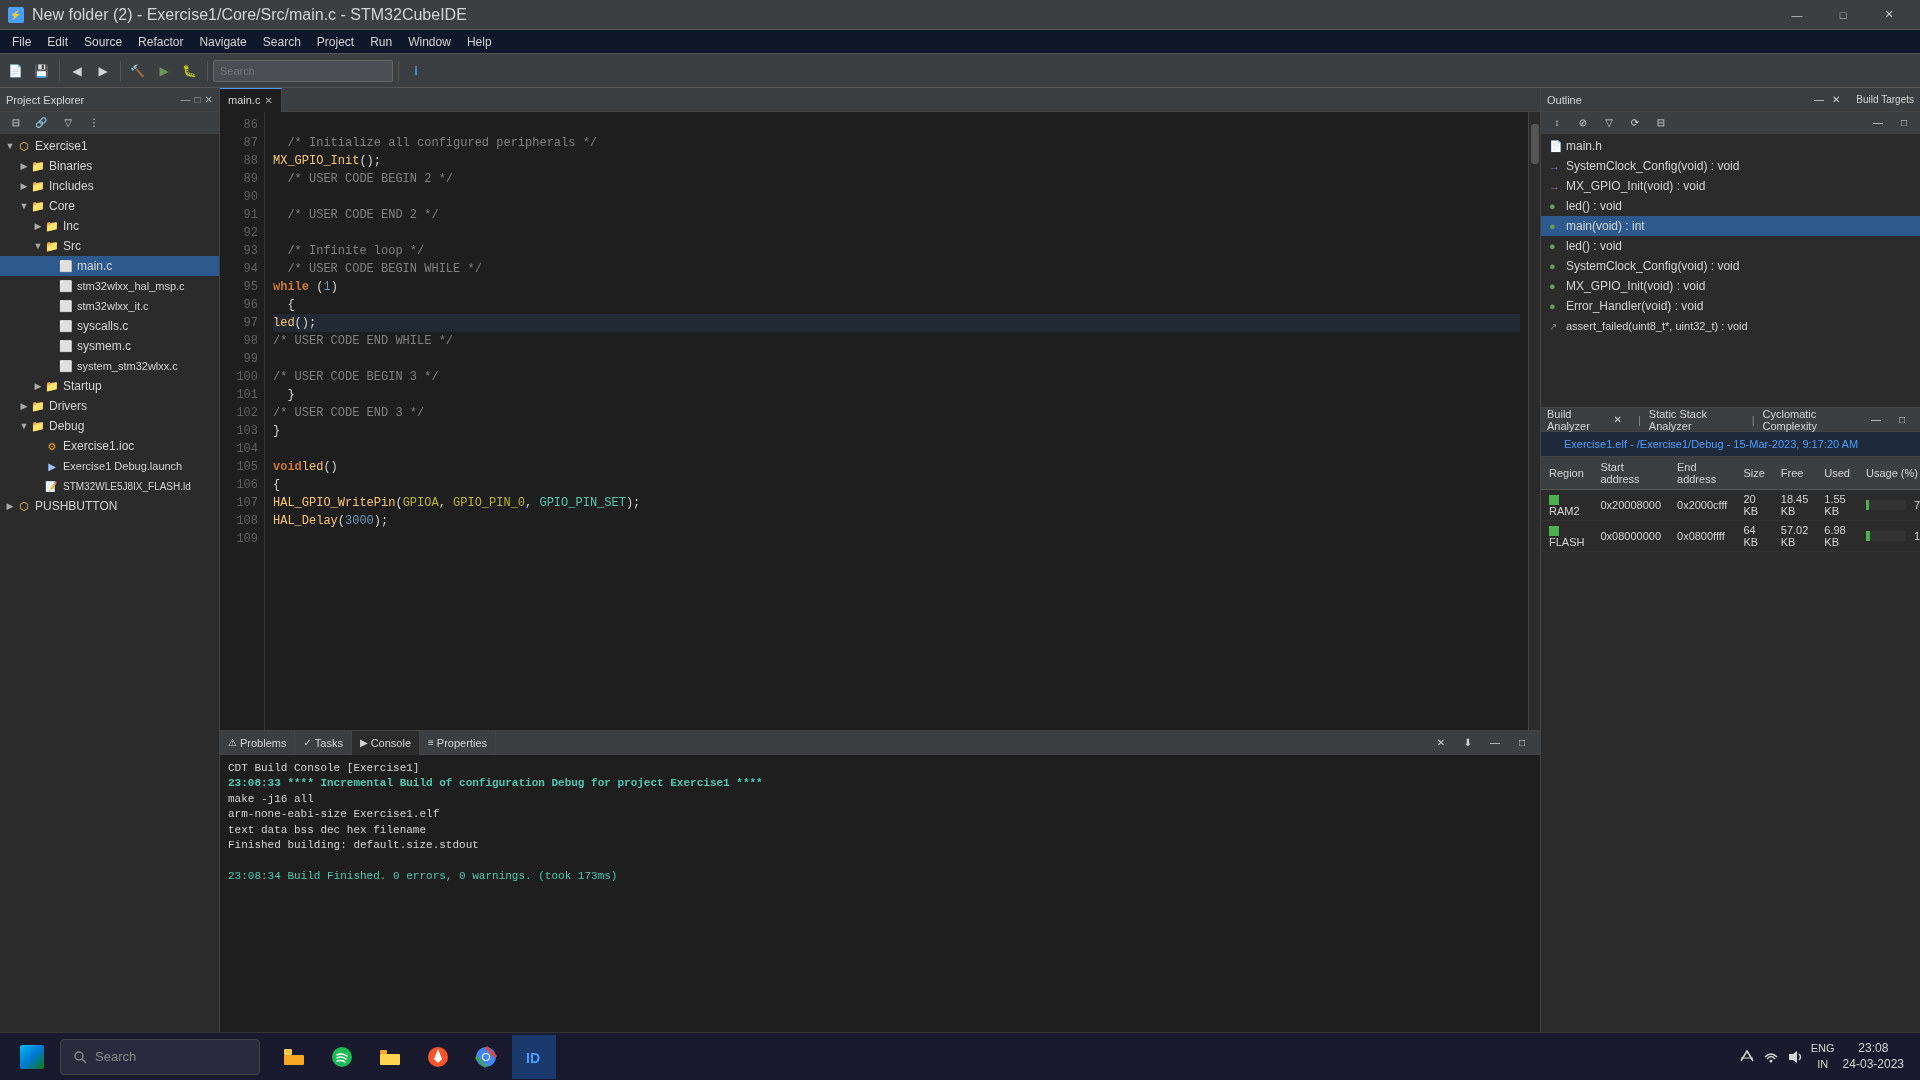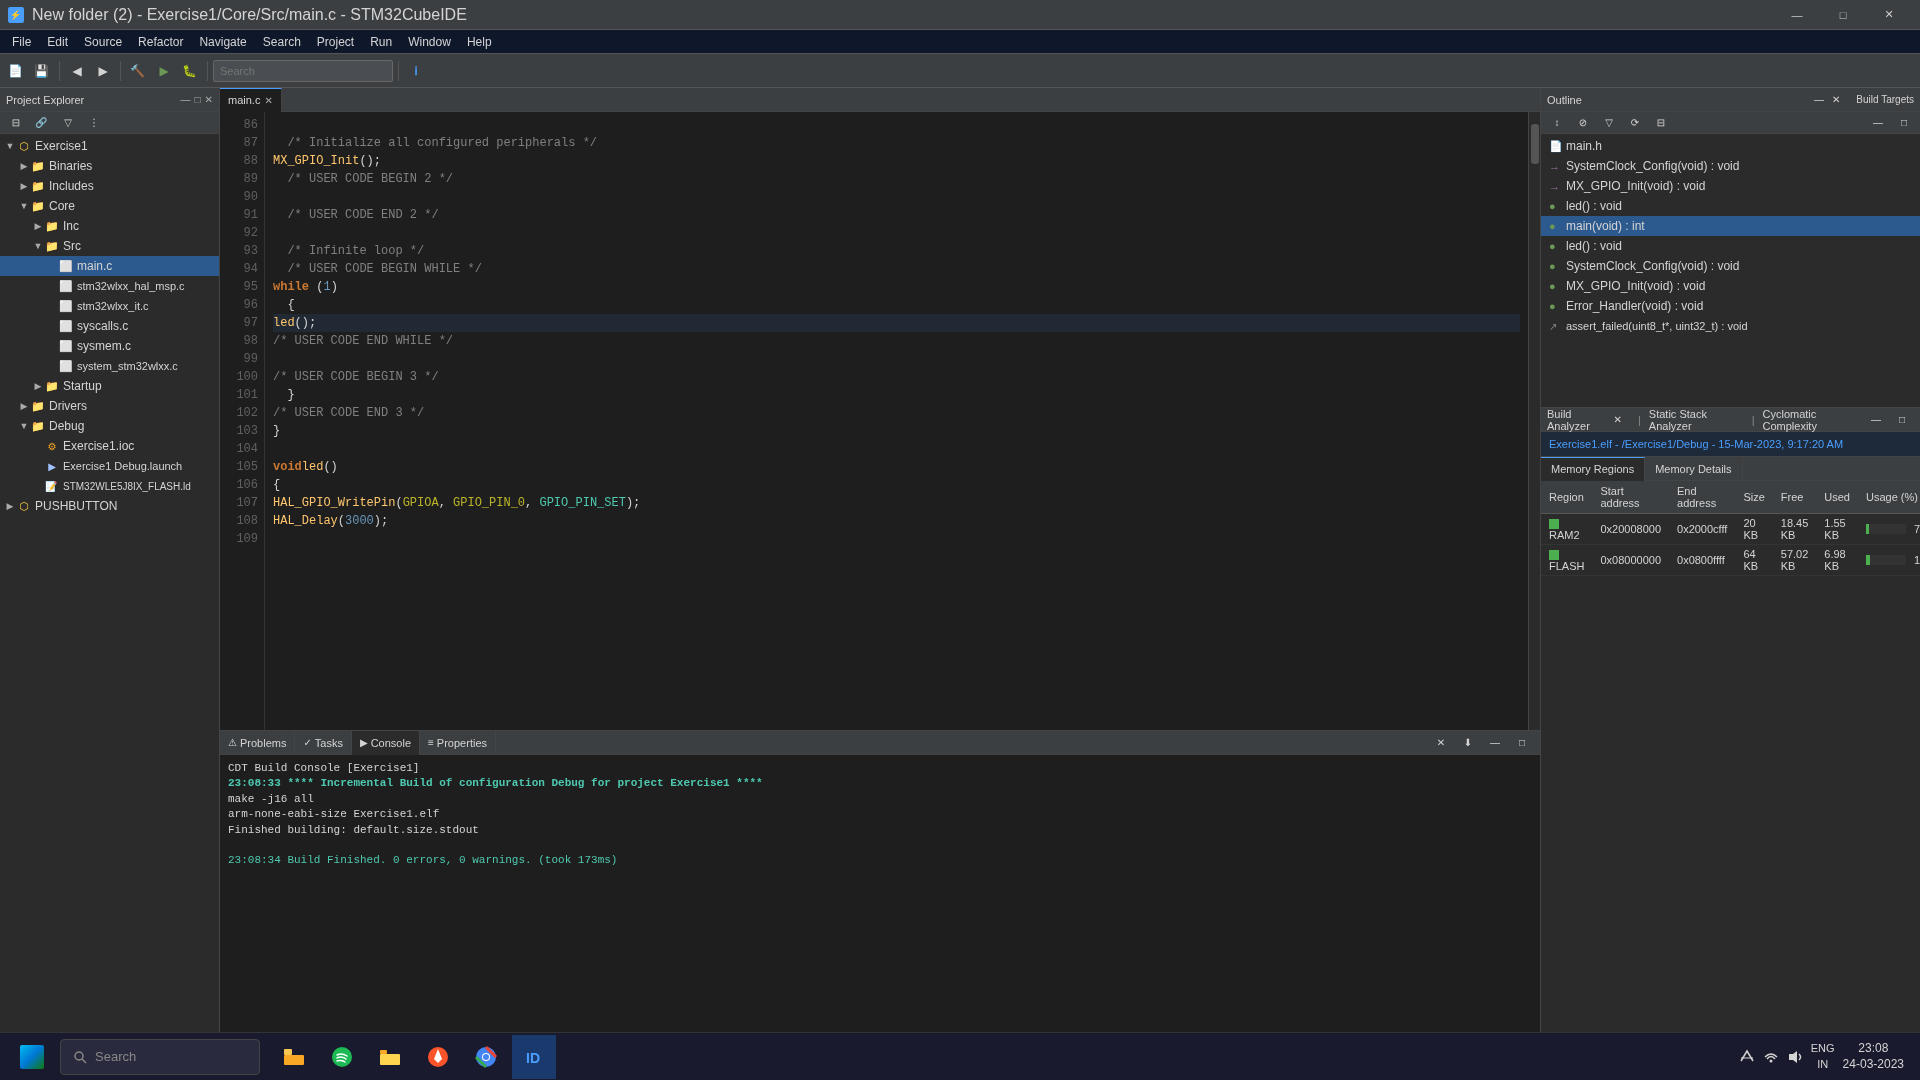--- a/index.html
+++ b/index.html
@@ -76,21 +76,21 @@
     #outline-header { height: 24px; background: #3c3f41; display: flex; align-items: center; padding: 0 6px; border-bottom: 1px solid #444; font-size: 11px; color: #d4d4d4; gap: 8px; }
     #outline-toolbar { height: 22px; background: #3c3f41; display: flex; align-items: center; padding: 0 4px; gap: 2px; border-bottom: 1px solid #444; }
     #outline-content { flex: 1; overflow-y: auto; padding: 2px 0; font-size: 12px; }
     .outline-item { display: flex; align-items: center; height: 20px; padding-left: 8px; cursor: pointer; color: #d4d4d4; gap: 3px; }
     .outline-item.active { background: #2d5a8e; }
     .outline-icon { font-size: 11px; width: 14px; }
 
     
     #build-analyzer { flex: 1; display: flex; flex-direction: column; }
     #ba-header { height: 24px; background: #3c3f41; display: flex; align-items: center; padding: 0 6px; border-bottom: 1px solid #444; font-size: 11px; color: #d4d4d4; gap: 8px; }
-    #ba-title { padding: 6px 8px; font-size: 11px; color: #4a9eff; background: #1e2a3a; border-bottom: 1px solid #444; }
+    #ba-title { padding: 6px 23px; font-size: 11px; color: #4a9eff; background: #1e2a3a; border-bottom: 1px solid #444; }
     #ba-tabs { height: 24px; background: #3c3f41; display: flex; align-items: center; border-bottom: 1px solid #444; }
     .ba-tab { display: flex; align-items: center; padding: 0 10px; height: 24px; font-size: 11px; color: #d4d4d4; cursor: pointer; border-right: 1px solid #444; }
     .ba-tab.active { background: #2b2b2b; border-top: 1px solid #4a9eff; }
     #ba-table { flex: 1; overflow-y: auto; }
     #ba-table table { width: 100%; border-collapse: collapse; font-size: 11px; }
     #ba-table th { background: #3c3f41; padding: 4px 8px; text-align: left; border-bottom: 1px solid #555; color: #d4d4d4; font-weight: normal; font-size: 11px; }
     #ba-table td { padding: 3px 8px; border-bottom: 1px solid #333; color: #d4d4d4; }
     .usage-bar { width: 40px; height: 10px; background: #333; display: inline-block; vertical-align: middle; margin-right: 4px; }
     .usage-fill-green { height: 100%; background: #4caf50; }
 
@@ -381,20 +381,21 @@
           <button class="tb-btn" style="font-size:10px;">⬇</button>
           <button class="tb-btn" style="font-size:10px;">—</button>
           <button class="tb-btn" style="font-size:10px;">□</button>
         </div>
       </div>
       <div id="console-content">
         <div class="console-line" style="color:#d4d4d4; margin-bottom:0;">CDT Build Console [Exercise1]</div>
         <div class="console-line console-bold">23:08:33 **** Incremental Build of configuration Debug for project Exercise1 ****</div>
         <div class="console-line">make -j16 all</div>
         <div class="console-line">arm-none-eabi-size   Exercise1.elf</div>
+        <div class="console-line">   text    data     bss     dec     hex filename</div>
         <div class="console-line">Finished building: default.size.stdout</div>
         <div class="console-line">&nbsp;</div>
         <div class="console-line console-success">23:08:34 Build Finished. 0 errors, 0 warnings. (took 173ms)</div>
       </div>
 
       <div style="height:12px; background:#3c3f41; border-top:1px solid #444; display:flex; align-items:center; padding:0 4px;">
         <div style="width:200px; height:6px; background:#555; border-radius:3px; margin-left:20px;"></div>
       </div>
     </div>
   </div>
@@ -471,24 +472,20 @@
         <span style="cursor:pointer; color:#d4d4d4;">Static Stack Analyzer</span>
         <span style="margin-left:8px; color:#888;">|</span>
         <span style="cursor:pointer; color:#d4d4d4;">Cyclomatic Complexity</span>
         <span style="margin-left:auto; display:flex; gap:2px;">
           <button class="tb-btn" style="font-size:10px;">—</button>
           <button class="tb-btn" style="font-size:10px;">□</button>
         </span>
       </div>
       <div id="ba-title">
         <span>Exercise1.elf - /Exercise1/Debug - 15-Mar-2023, 9:17:20 AM</span>
-      </div>
-      <div id="ba-tabs">
-        <div class="ba-tab active">Memory Regions</div>
-        <div class="ba-tab">Memory Details</div>
       </div>
       <div id="ba-table">
         <table>
           <thead>
             <tr>
               <th>Region</th>
               <th>Start address</th>
               <th>End address</th>
               <th>Size</th>
               <th>Free</th>

